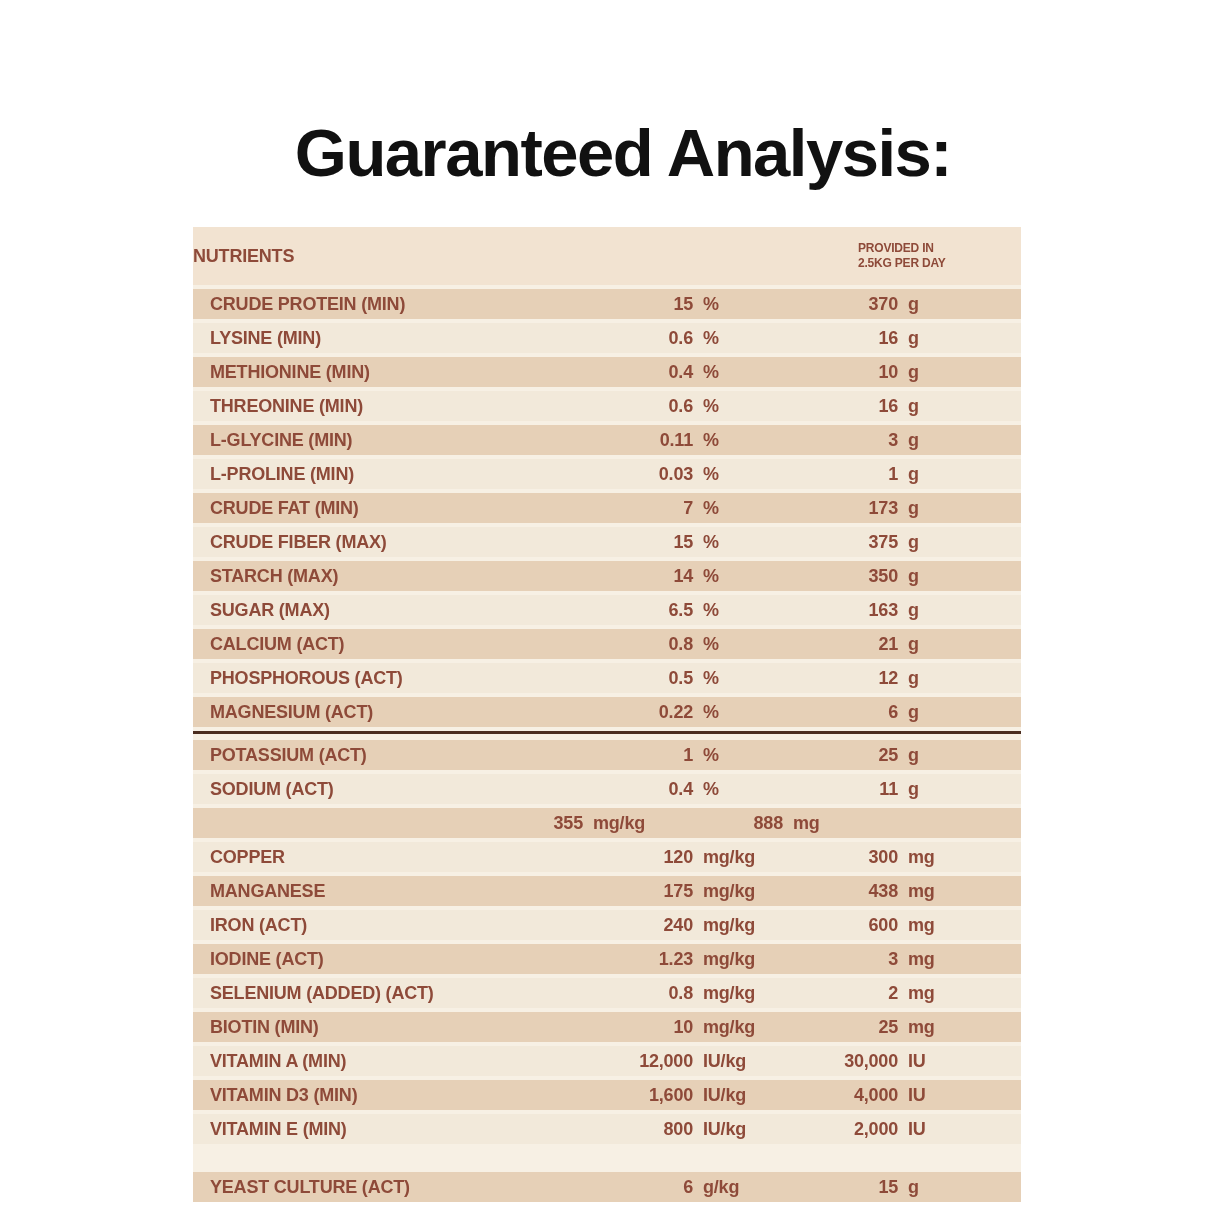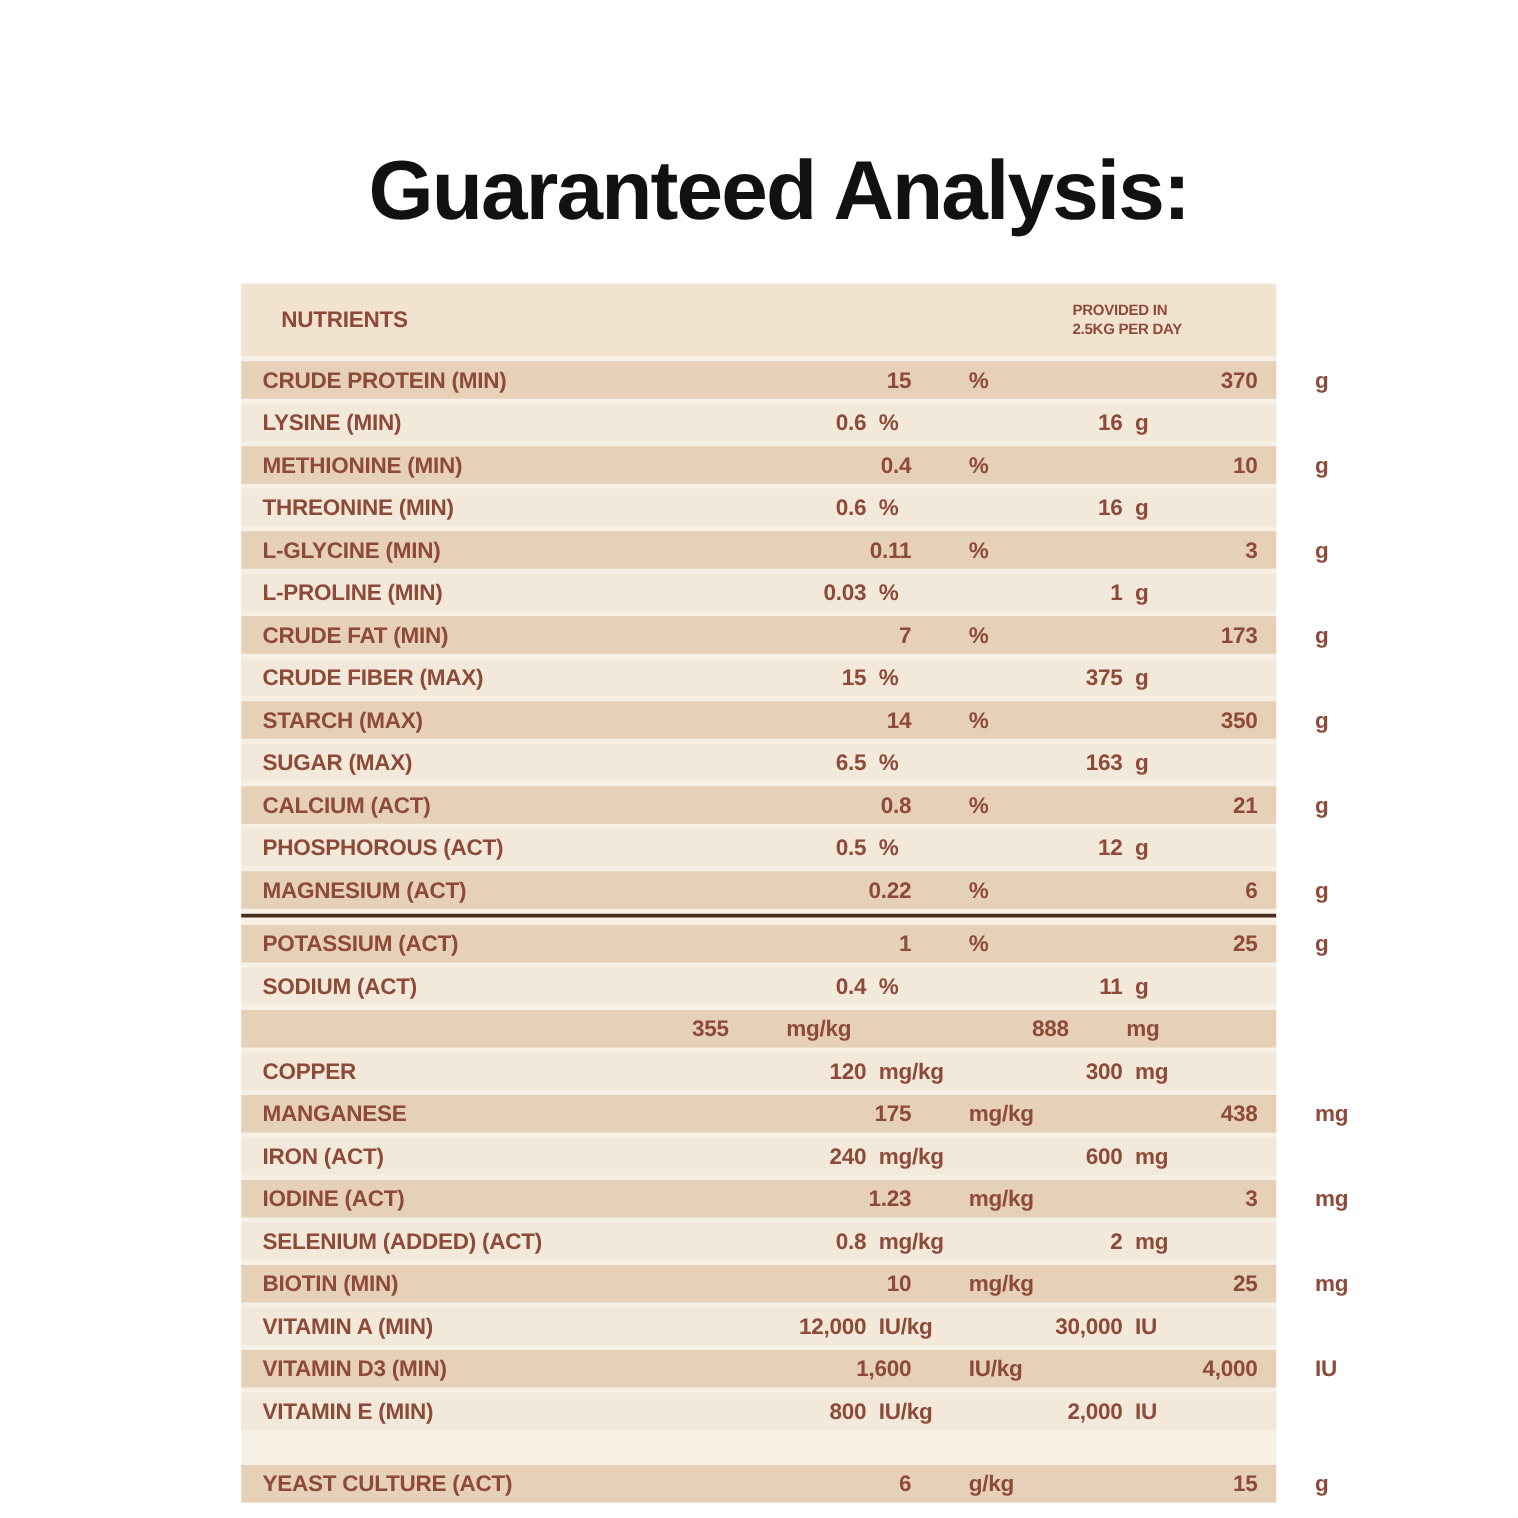--- a/index.html
+++ b/index.html
@@ -37,21 +37,21 @@
     letter-spacing: -0.2px;
   }
   .ga-header {
     position: relative;
     height: 58px;
     background: var(--header-bg, #f2e3d1);
     margin-bottom: 4px;
   }
   .ga-header .col1-head {
     position: absolute;
-    left: 32px;
+    left: 0;
     top: 50%;
     transform: translateY(-50%);
     font-size: 18px;
     font-weight: 700;
   }
   .ga-header .col3-head {
     position: absolute;
     left: 665px;
     top: 50%;
     transform: translateY(-50%);
@@ -64,21 +64,21 @@
     grid-template-columns: 373px 110px 90px 115px 123px;
     align-items: center;
     height: 30px;
     margin-bottom: 4px;
     padding-left: 17px;
     box-sizing: border-box;
     font-size: 18px;
     font-weight: 700;
   }
   .ga-row:last-child { margin-bottom: 0; margin-top: 28px; }
-  .ga-row.dark  { background: var(--row-dark, #e6d0b7); gap: 36px; }
+  .ga-row.dark  { background: var(--row-dark, #e6d0b7); }
   .ga-row.light { background: var(--row-light, #f2e9da); }
   .cell-label { text-align: left; white-space: nowrap; }
   .cell-num   { text-align: right; white-space: nowrap; }
   .cell-unit  { text-align: left; padding-left: 10px; white-space: nowrap; }
   .section-divider {
     height: 3px;
     background: var(--divider-col, #4b2d20);
     margin: 0 0 6px 0;
   }
 </style>

